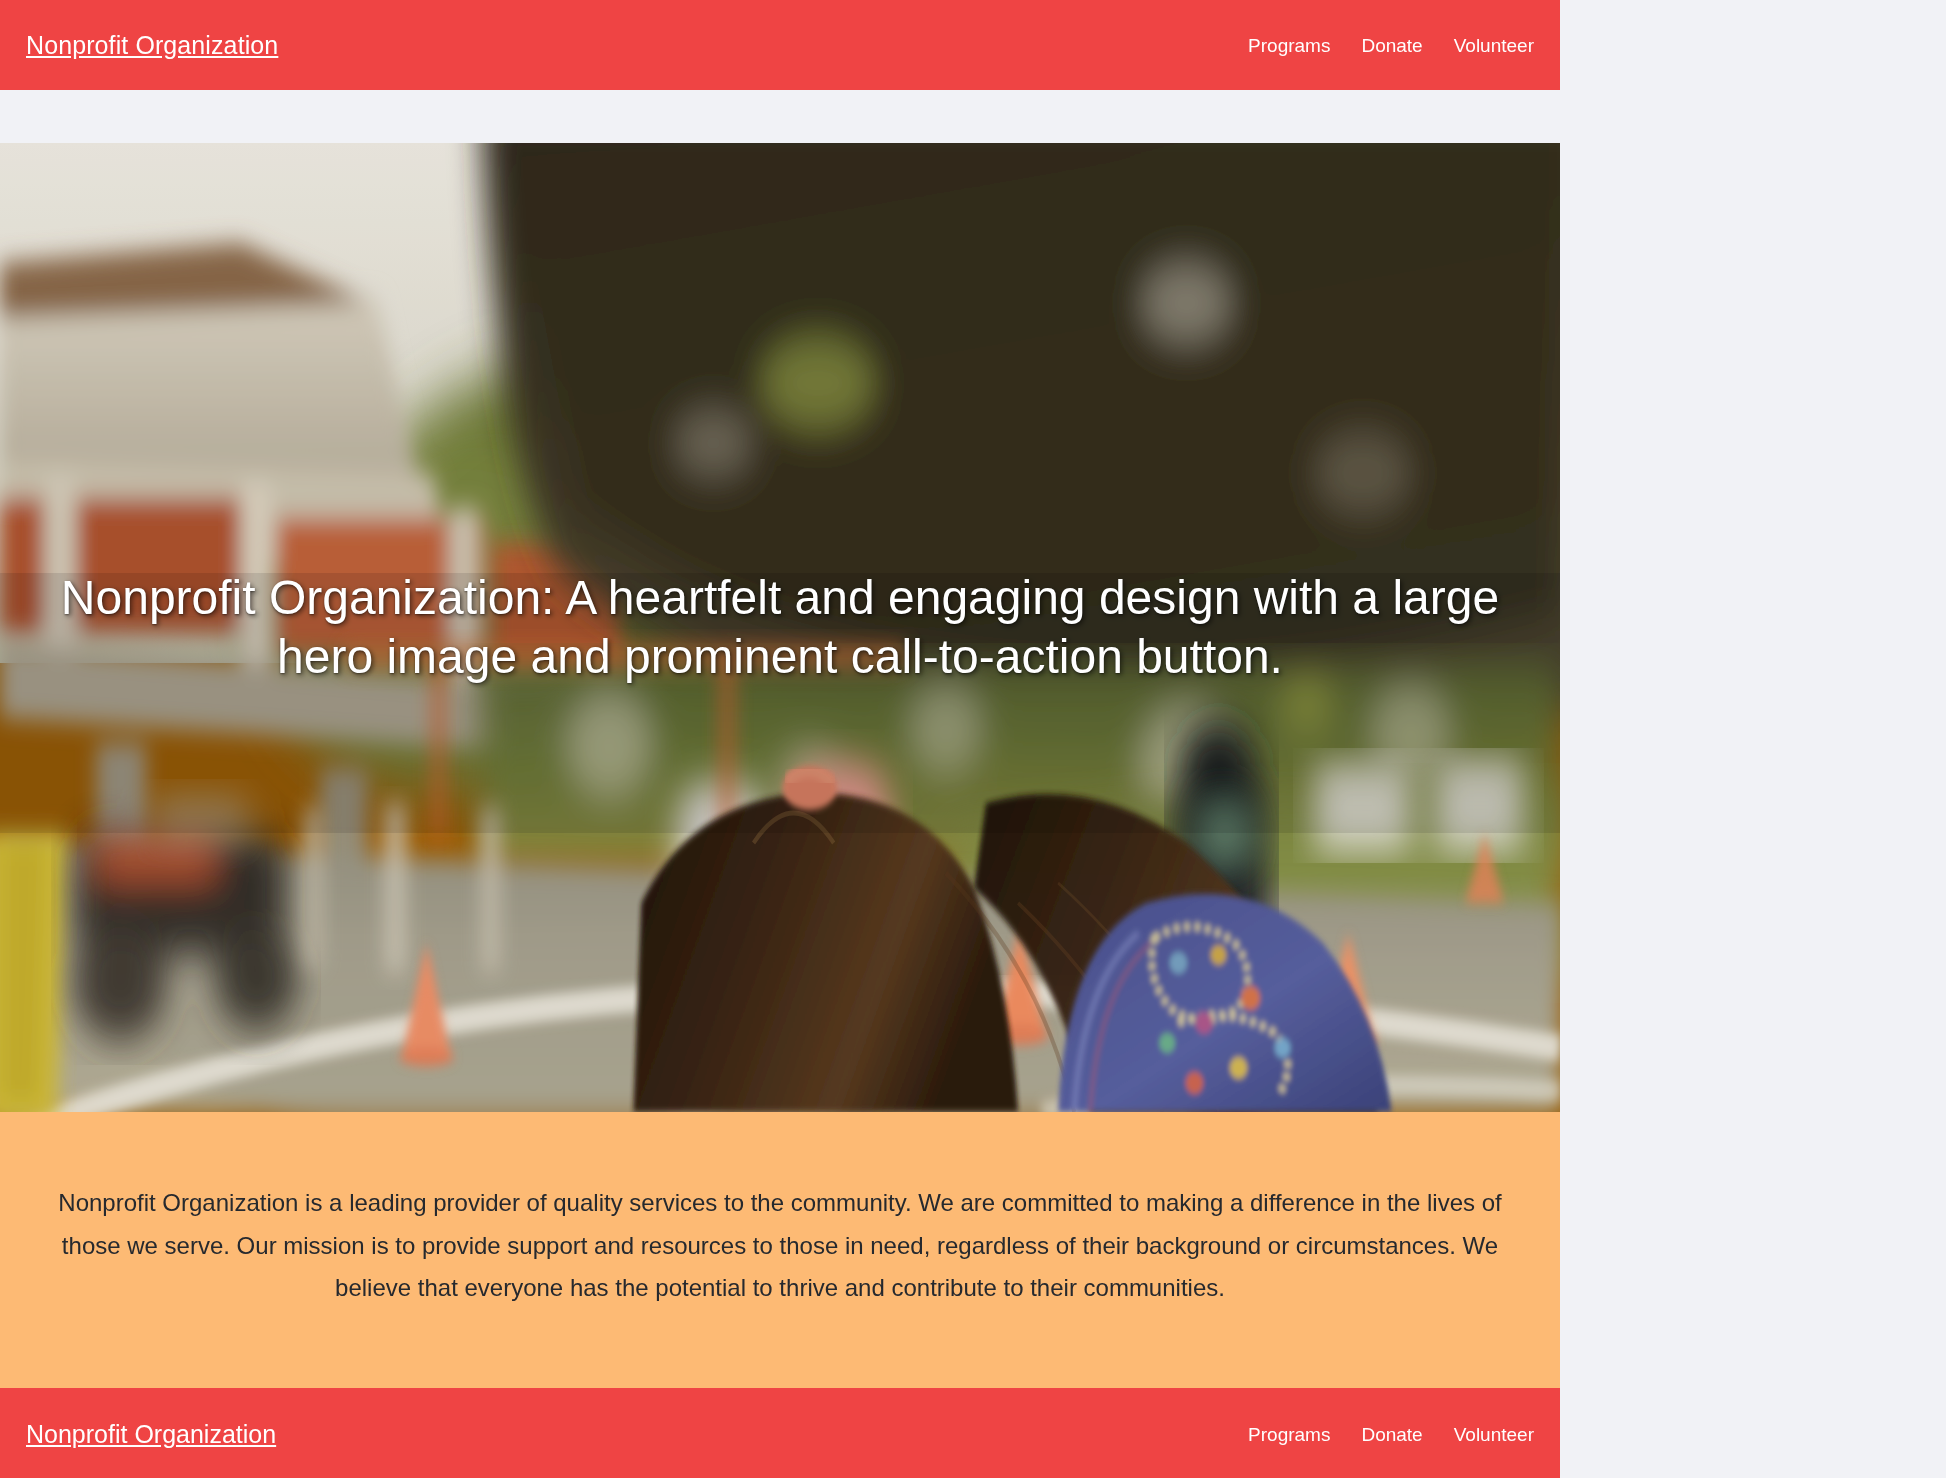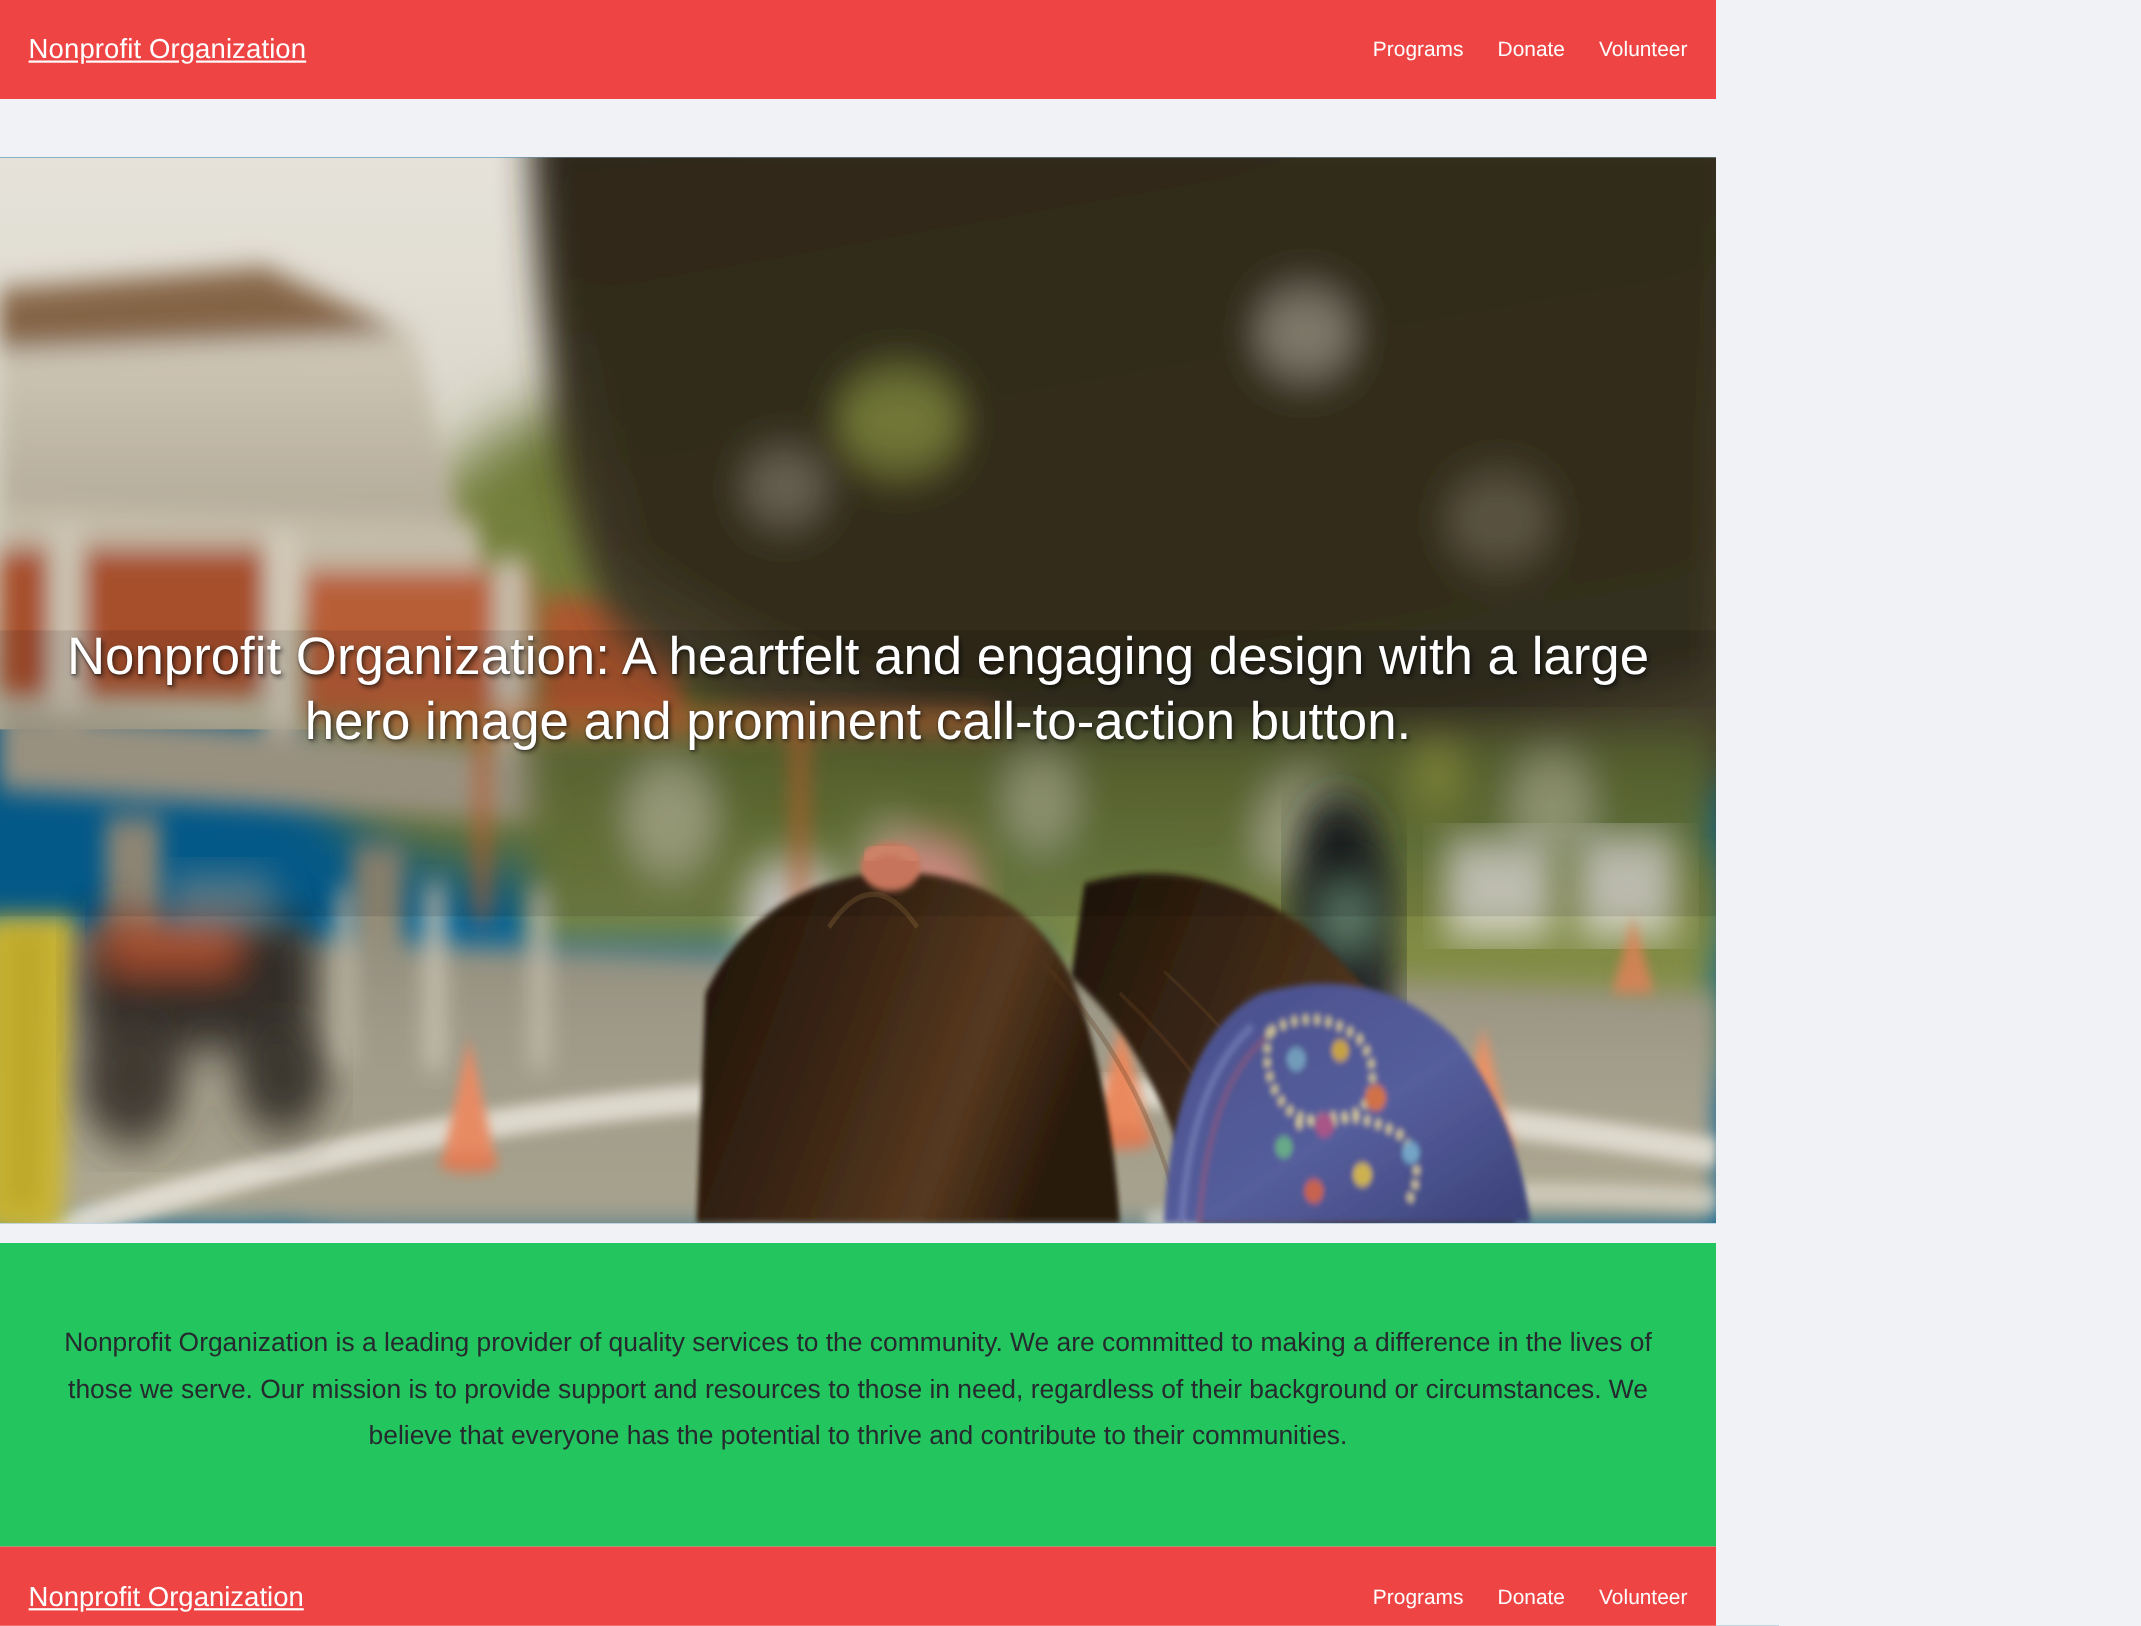--- a/index.html
+++ b/index.html
@@ -62,21 +62,21 @@
     flex: 0 0 53px;
     background: #f1f2f6;
   }
 
   
   .hero {
     position: relative;
     flex: 0 0 969px;
     width: 100%;
     overflow: hidden;
-    background: #0369a1;
+    background: #a16207;
     padding-left: 39px;
   }
 
   .hero-photo {
     position: absolute;
     inset: 0;
     overflow: hidden;
   }
 
   .hero-photo svg {
@@ -102,26 +102,25 @@
     font-weight: 400;
     line-height: 1.22;
     text-align: center;
     max-width: 1900px;
     text-shadow: 2px 2px 5px rgba(0,0,0,0.55), 0 1px 2px rgba(0,0,0,0.4);
   }
 
   
   .about {
     flex: 1 1 auto;
-    background: #22c55e;
+    background: #fdba74;
     display: flex;
     align-items: center;
     justify-content: flex-start;
     padding: 70px 28px 78px;
-    margin-top: 18px;
   }
 
   .about-text {
     font-size: 24px;
     line-height: 1.78;
     text-align: center;
     color: #26292e;
     max-width: 1894px;
   }
 

